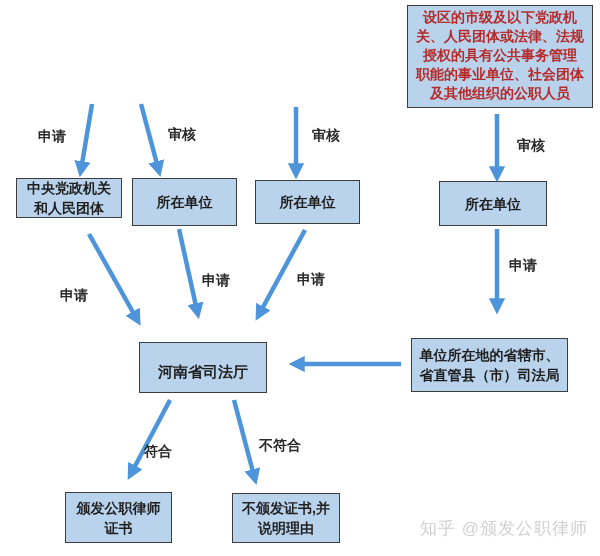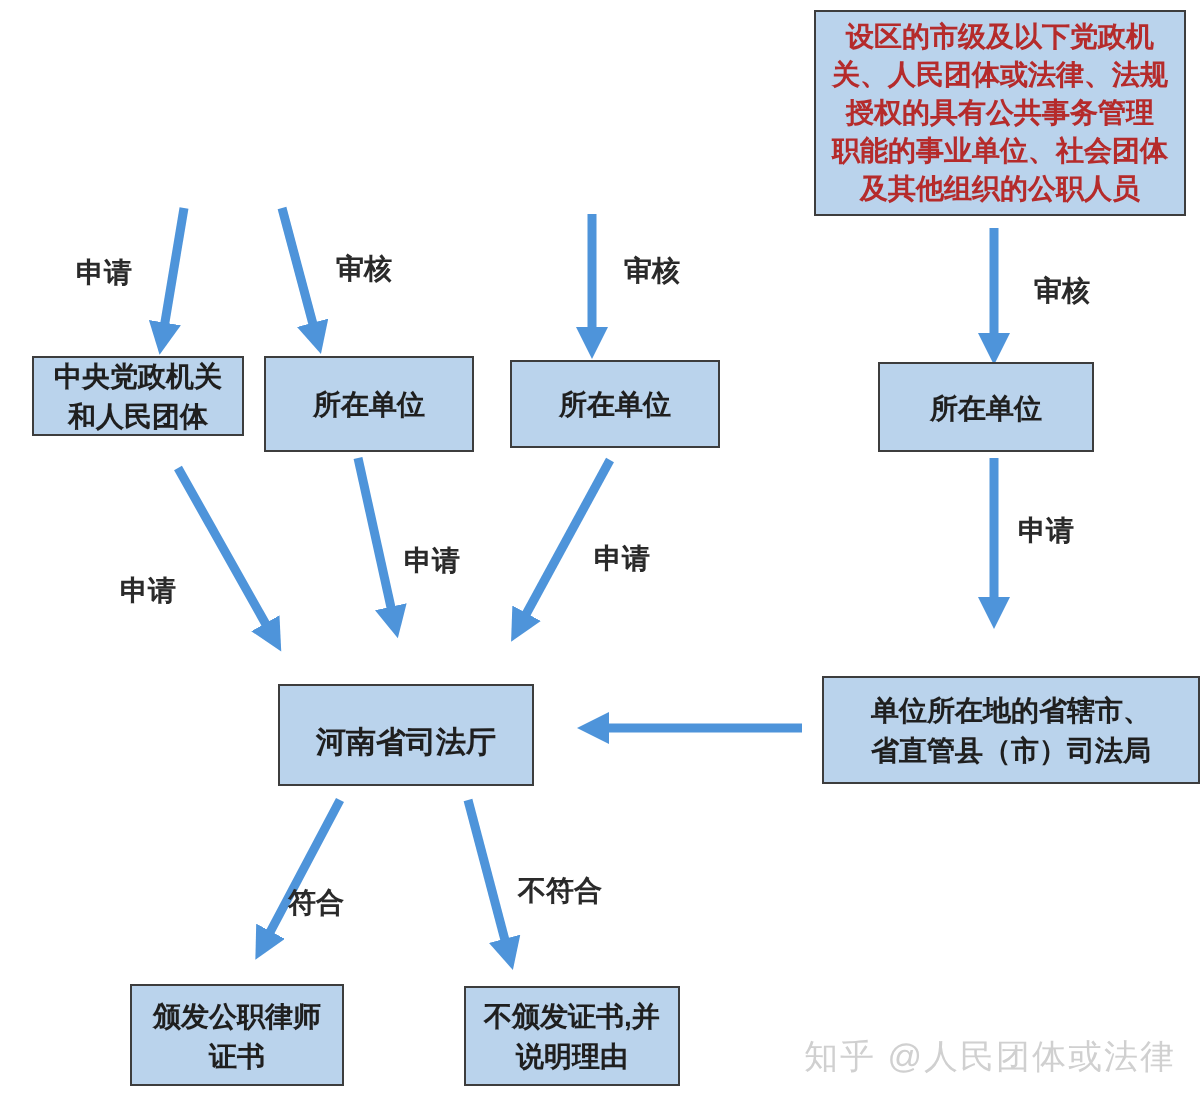--- a/index.html
+++ b/index.html
@@ -14,28 +14,28 @@
     display:flex; align-items:center; justify-content:center; text-align:center;
     color:var(--text,#1f1f1f);
   }
   .box .txt { white-space:pre-line; font-weight:bold; font-size:14px; line-height:20px; }
   .red .txt { color:var(--red-text,#b52b2b); }
   .b-top1 { left:19px;  top:3px;  width:184px; height:95px; }
   .b-top1 .txt { line-height:19px; }
   .b-top2 { left:212px; top:3px;  width:176px; height:97px; }
   .b-top2 .txt { line-height:18px; }
   .b-top3 { left:407px; top:5px;  width:186px; height:103px; }
-  .b-top3 .txt { line-height:19px; }
+  .b-top3 .txt { line-height:19px;font-family:Liberation Mono, monospace; }
   .b-central { left:16px;  top:178px; width:106px; height:40px; }
   .b-unit1   { left:132px; top:178px; width:105px; height:48px; }
   .b-unit2   { left:255px; top:180px; width:105px; height:44px; }
   .b-unit3   { left:439px; top:181px; width:108px; height:45px; }
   .b-henan   { left:139px; top:342px; width:128px; height:51px; align-items:flex-start; padding-top:8px; }
   .b-henan .txt { font-size:15px;margin-top:11px; }
-  .b-bureau  { left:411px; top:338px; width:189px; height:54px; }
+  .b-bureau  { left:411px; top:338px; width:157px; height:54px; }
   .b-issue   { left:65px;  top:492px; width:107px; height:51px; }
   .b-deny    { left:232px; top:493px; width:108px; height:50px; }
   .lbl {
     position:absolute; z-index:3; font-size:14px; font-weight:600;
     color:var(--label-text,#2a2a2a); white-space:nowrap;
   }
   .watermark {
     position:absolute; right:12px; top:517px; z-index:3;
     font-size:17px; color:var(--watermark,#d0d0d0); letter-spacing:1px; white-space:nowrap;
   }
@@ -109,15 +109,15 @@
   <span class="lbl" style="left:168px; top:126px;">审核</span>
   <span class="lbl" style="left:312px; top:127px;">审核</span>
   <span class="lbl" style="left:517px; top:137px;">审核</span>
   <span class="lbl" style="left:60px;  top:287px;">申请</span>
   <span class="lbl" style="left:202px; top:272px;">申请</span>
   <span class="lbl" style="left:297px; top:271px;">申请</span>
   <span class="lbl" style="left:509px; top:257px;">申请</span>
   <span class="lbl" style="left:144px; top:443px;">符合</span>
   <span class="lbl" style="left:259px; top:437px;font-family:Liberation Mono, monospace;">不符合</span>
 
-  <div class="watermark">知乎 @人民团体或法律</div>
+  <div class="watermark">知乎 @颁发公职律师</div>
 
 </div>
 
 </body></html>

